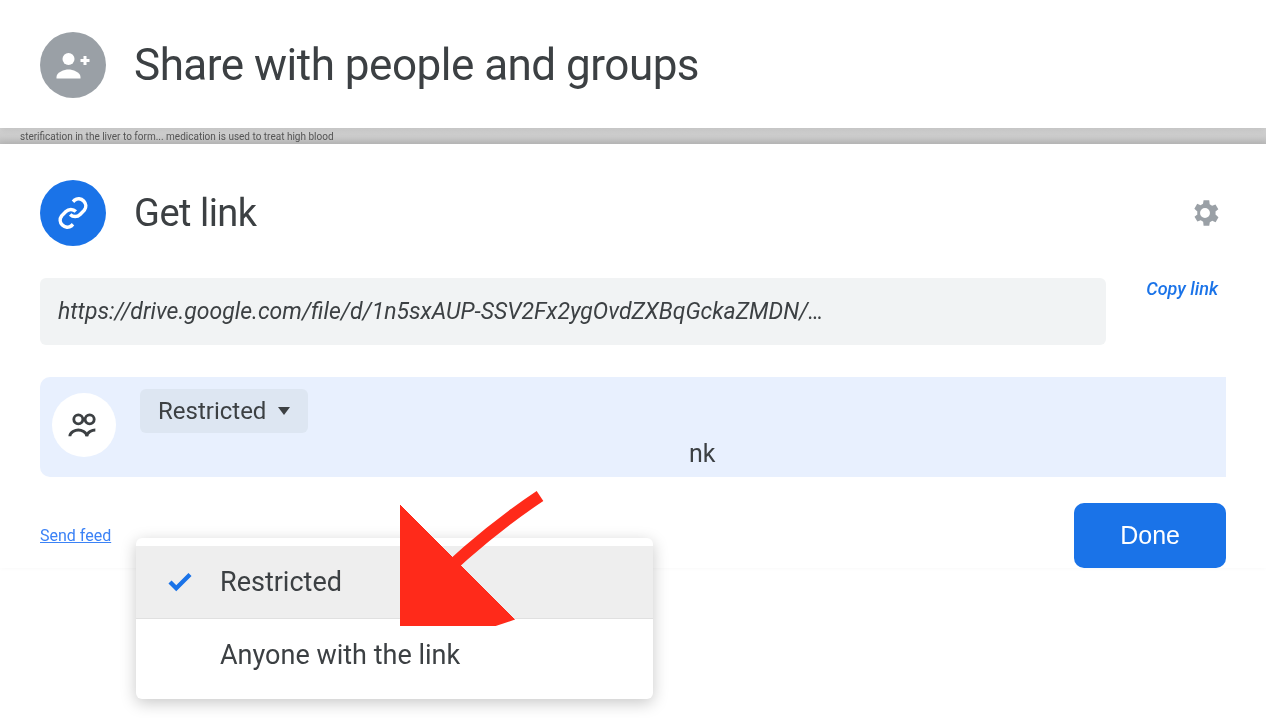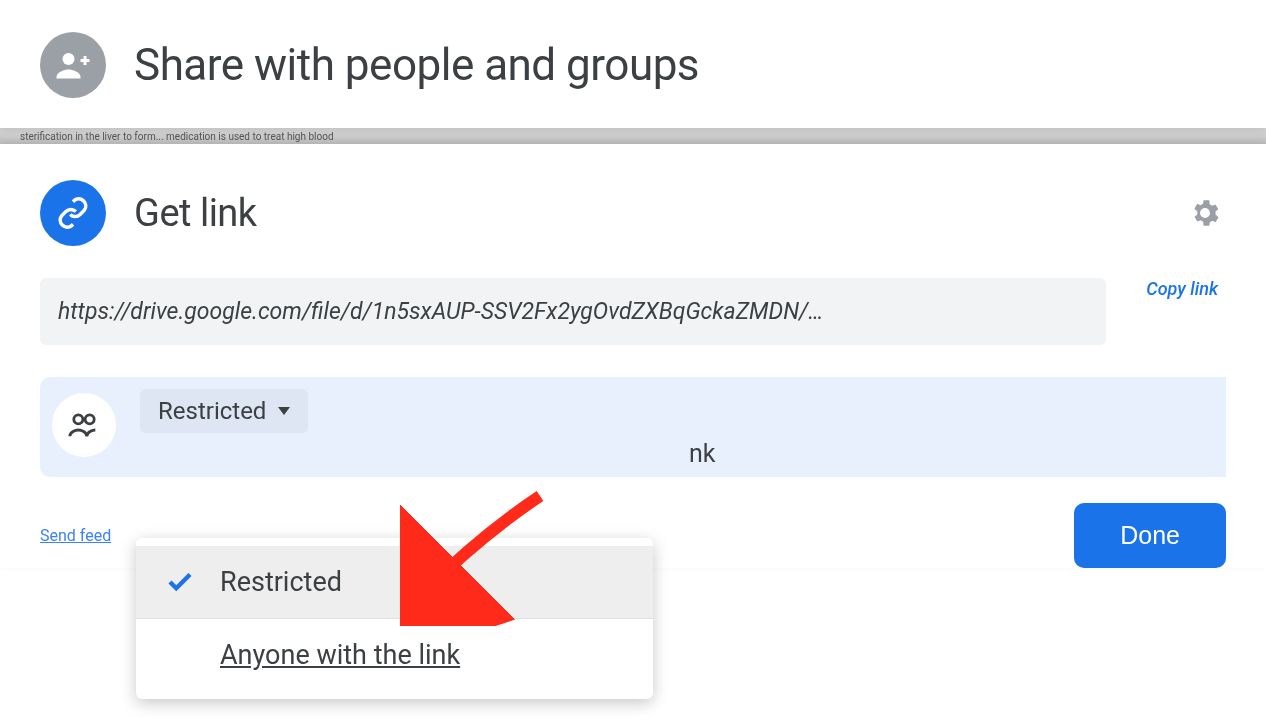--- a/index.html
+++ b/index.html
@@ -89,21 +89,21 @@
       box-shadow: 0 4px 16px rgba(0,0,0,0.22);
       z-index: 10; padding: 8px 0;
     }
     .menu-item {
       display:flex; align-items:center; gap: 24px;
       padding: 20px 28px; font-size: 27px; color:#3c4043; cursor:pointer;
     }
     .menu-item.selected { background: #eeeeee; }
     .menu-item .check { width: 32px; height: 32px; display:flex; align-items:center; justify-content:center; }
     .menu-item .spacer { width: 32px; }
-    .menu-item:last-child { border-top: 1px solid #e0e0e0; text-decoration: underline; }
+    .menu-item:last-child { border-top: 1px solid #e0e0e0; }
 
     .footer-row { display:flex; justify-content:space-between; align-items:center; margin-top: 26px; position:relative; }
     .send-feedback { color:#3b82f6; font-size:16px; text-decoration: underline; cursor:pointer; }
     .done-btn {
       background:#1a73e8; color:#fff; font-size:25px; font-weight:500;
       border:none; border-radius:10px; padding: 18px 46px; cursor:pointer;
     }
 
     .arrow-overlay {
       position:absolute; left: 400px; top: 486px; z-index: 20; pointer-events:none;

